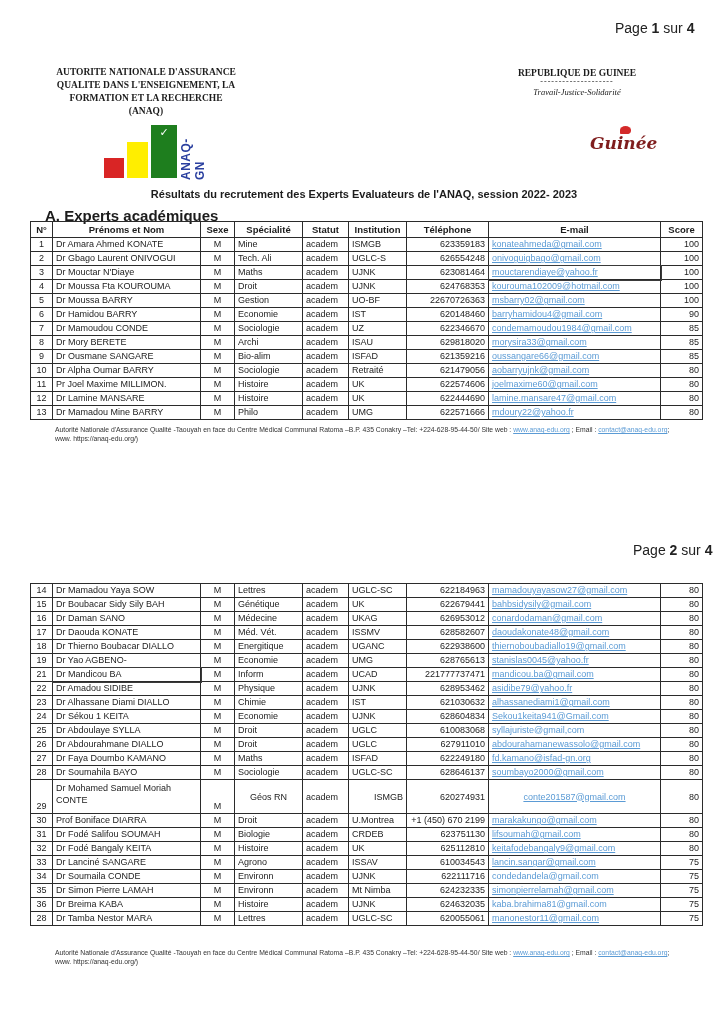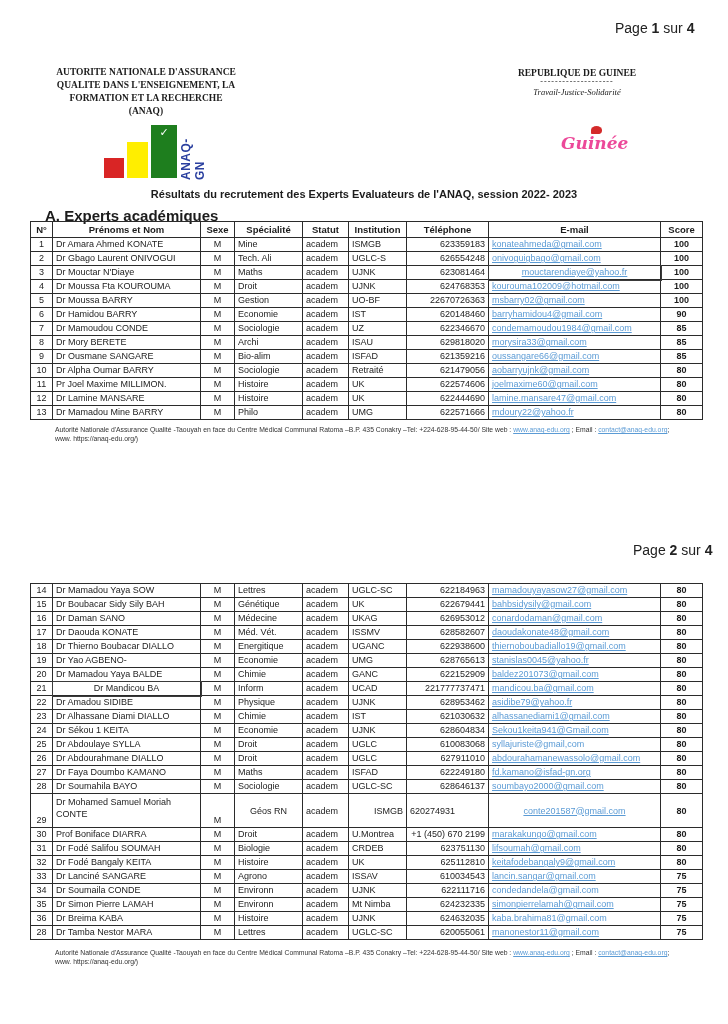--- a/index.html
+++ b/index.html
@@ -22,49 +22,49 @@
   .logo{position:absolute;left:96px;top:118px;width:100px;height:64px;}
   .bar{position:absolute;bottom:4px;}
   .bar-red{left:8px;width:20px;height:20px;background:#d92525;}
   .bar-yellow{left:31px;width:21px;height:36px;background:#ffee00;}
   .bar-green{left:55px;width:26px;height:53px;background:#1e7e1e;}
   .check{position:absolute;top:0;left:0;right:0;text-align:center;color:#fff;font-size:11px;line-height:14px;}
   .anaq-vert{position:absolute;left:83px;bottom:2px;height:60px;
              writing-mode:vertical-rl;transform:rotate(180deg);
              font-weight:bold;color:#2a3f9f;font-size:12px;letter-spacing:.5px;}
 
-  .guinee{position:absolute;left:561px;top:133px;color:#ec4899;
+  .guinee{position:absolute;left:590px;top:133px;color:#7f1d1d;
           font-family:"DejaVu Serif",serif;font-style:italic;font-weight:bold;font-size:17px;}
   .guinee-accent{position:absolute;left:30px;top:-7px;width:11px;height:8px;background:#d42a2a;
                  border-radius:60% 60% 50% 10%;}
 
   .title{position:absolute;left:0;right:0;top:188px;text-align:center;font-weight:bold;font-size:11px;}
   .section{position:absolute;left:45px;top:207px;font-weight:bold;font-size:15px;}
 
   table.rtable{position:absolute;left:30px;width:672px;border-collapse:collapse;
                table-layout:fixed;font-size:9px;}
   #t1{top:221px;}
   #t2{top:583px;}
   .rtable th,.rtable td{border:1px solid #2b2b2b;padding:1px 3px;height:11px;line-height:11px;
                overflow:hidden;white-space:nowrap;vertical-align:middle;}
   .rtable th{font-size:9.5px;height:13px;text-align:center;}
   .c-no{text-align:center;}
   .c-sexe{text-align:center;}
   .c-phone{text-align:right;}
-  .c-score{text-align:center;font-weight:bold;}
+  .c-score{text-align:right;}
   .email-link{color:#5b9bd5;text-decoration:underline;cursor:pointer;}
   .email-link.plain{text-decoration:none;}
-  td.boxed{outline:1.6px solid #3a3a3a;outline-offset:0px;text-align:center;}
+  td.boxed{outline:1.6px solid #3a3a3a;outline-offset:0px;}
   tr.tall td{height:30px;line-height:12px;}
   tr.tall .c-name{white-space:normal;padding-right:26px;vertical-align:top;padding-top:2px;}
   tr.tall .c-no{vertical-align:bottom;}
   tr.tall .c-sexe{vertical-align:bottom;}
   tr.tall .c-spec{text-align:center;}
   tr.tall .c-inst{text-align:right;}
-  tr.tall .c-phone{text-align:left;}
+  tr.tall .c-phone{text-align:right;}
   tr.tall .c-email{text-align:center;}
 
   .footer{position:absolute;left:55px;width:628px;font-size:6.8px;line-height:9px;color:#333;}
   #f1{top:425px;}
   #f2{top:948px;}
   .flink{color:#5b9bd5;text-decoration:underline;cursor:pointer;}
 </style>
 </head>
 <body>
 
@@ -363,31 +363,20 @@
         <td class="c-name">Dr Yao AGBENO-</td>
         <td class="c-sexe">M</td>
         <td class="c-spec">Economie</td>
         <td class="c-statut">academ</td>
         <td class="c-inst">UMG</td>
         <td class="c-phone">628765613</td>
         <td class="c-email"><span class="email-link">stanislas0045@yahoo.fr</span></td>
         <td class="c-score">80</td>
       </tr>
       <tr>
-        <td class="c-no">20</td>
-        <td class="c-name">Dr Mamadou Yaya BALDE</td>
-        <td class="c-sexe">M</td>
-        <td class="c-spec">Chimie</td>
-        <td class="c-statut">academ</td>
-        <td class="c-inst">GANC</td>
-        <td class="c-phone">622152909</td>
-        <td class="c-email"><span class="email-link">baldez201073@gmail.com</span></td>
-        <td class="c-score">80</td>
-      </tr>
-      <tr>
         <td class="c-no">21</td>
         <td class="c-name boxed">Dr Mandicou BA</td>
         <td class="c-sexe">M</td>
         <td class="c-spec">Inform</td>
         <td class="c-statut">academ</td>
         <td class="c-inst">UCAD</td>
         <td class="c-phone">221777737471</td>
         <td class="c-email"><span class="email-link">mandicou.ba@gmail.com</span></td>
         <td class="c-score">80</td>
       </tr>

